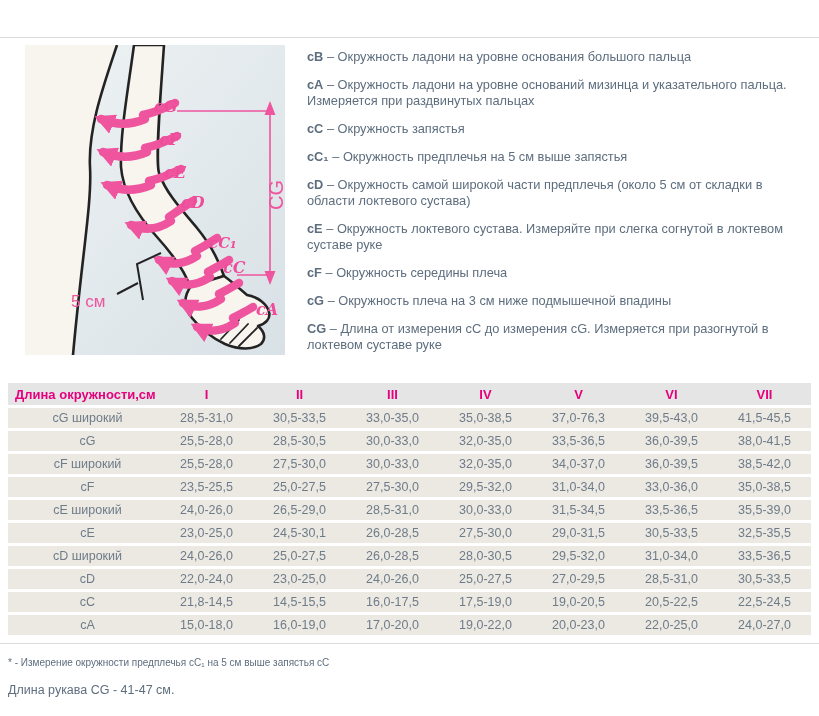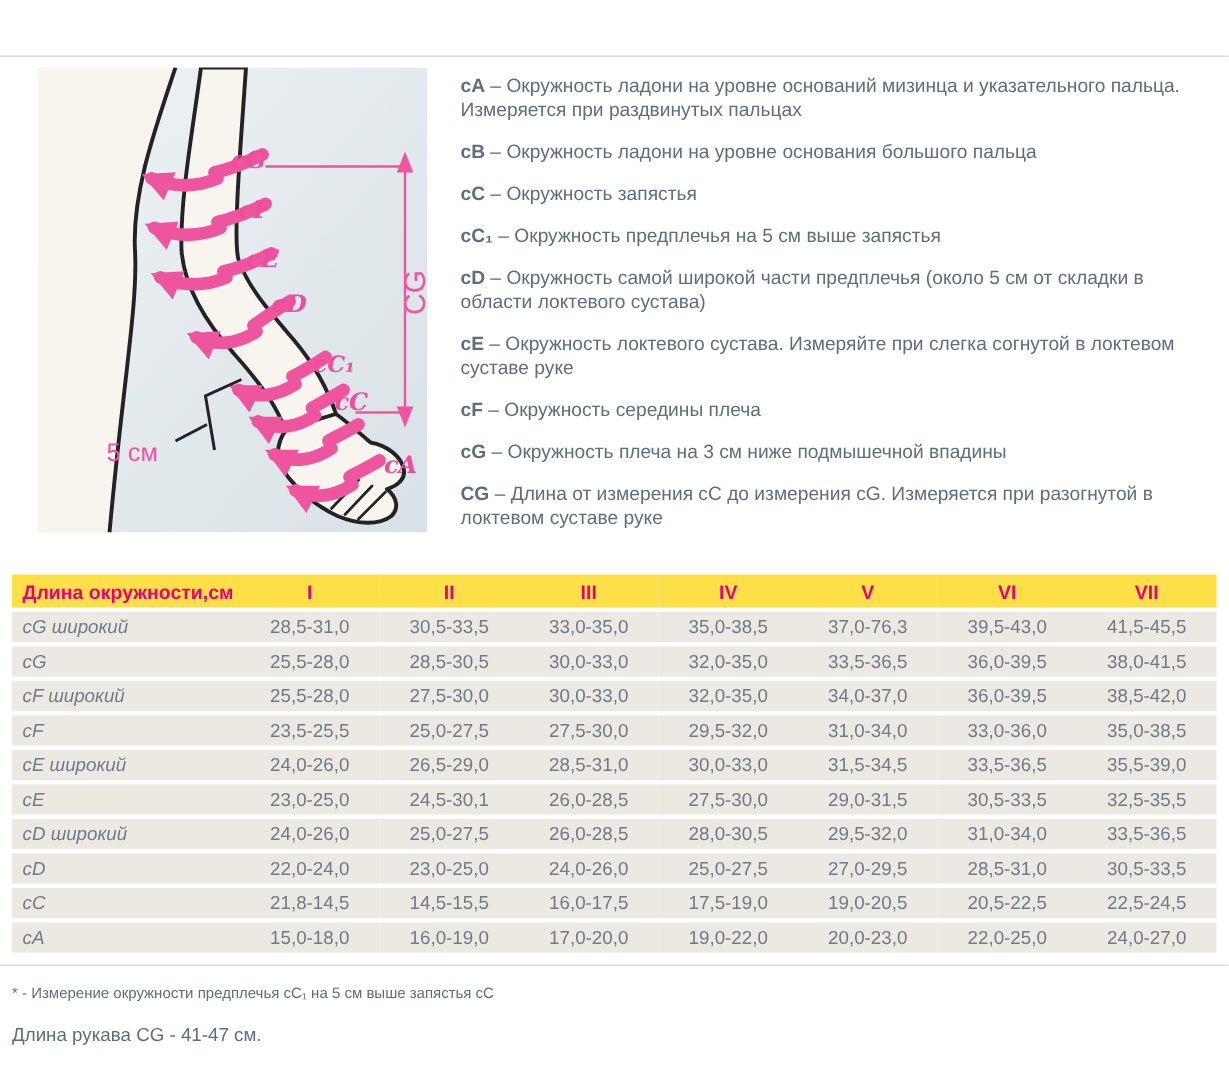--- a/index.html
+++ b/index.html
@@ -33,37 +33,37 @@
   table.size-table {
     margin: 15px 8px 0 8px;
     width: 803px;
     border-collapse: separate;
     border-spacing: 0 3px;
     table-layout: fixed;
     font-size: 12.5px;
   }
   col.first-col { width: 152px; }
   table.size-table th {
-    background: #fde047;
+    background: #e5e5e5;
     color: #e6007e;
     font-weight: bold;
     font-size: 13px;
     height: 22px;
     text-align: center;
     padding: 2px 0;
   }
   table.size-table th.first { text-align: left; padding-left: 7px; }
   table.size-table td {
     background: #ece8e2;
     color: #6e7c8a;
     text-align: center;
     padding: 3px 0;
     height: 20px;
   }
-  table.size-table td.first { text-align: left; padding-left: 7px; font-style: italic; }
+  table.size-table td.first { text-align: center; padding-left: 7px; }
 
   .bottom-divider { margin-top: 5px; }
   .footnote { margin: 13px 0 0 8px; font-size: 10px; }
   .sleeve-note { margin: 15px 0 0 8px; font-size: 12.5px; }
 
   .arrow-label {
     font-family: "DejaVu Serif", serif;
     font-style: italic;
     font-weight: bold;
     fill: #ee4d9b;
@@ -138,22 +138,22 @@
         <text class="arrow-label" x="134" y="100" font-size="16">cF</text>
         <text class="arrow-label" x="139" y="133" font-size="16">cE</text>
         <text class="arrow-label" x="156" y="163" font-size="16">cD</text>
         <text class="arrow-label" x="184" y="203" font-size="15">cC₁</text>
         <text class="arrow-label" x="198" y="228" font-size="16">cC</text>
         <text class="arrow-label" x="231" y="270" font-size="16">cA</text>
       </svg>
     </div>
 
     <div class="descriptions" id="descriptions">
+        <p class="desc"><b>cB</b> – Окружность ладони на уровне основания большого пальца</p>
         <p class="desc"><b>cA</b> – Окружность ладони на уровне оснований мизинца и указательного пальца. Измеряется при раздвинутых пальцах</p>
-        <p class="desc"><b>cB</b> – Окружность ладони на уровне основания большого пальца</p>
         <p class="desc"><b>cC</b> – Окружность запястья</p>
         <p class="desc"><b>cC₁</b> – Окружность предплечья на 5 см выше запястья</p>
         <p class="desc"><b>cD</b> – Окружность самой широкой части предплечья (около 5 см от складки в области локтевого сустава)</p>
         <p class="desc"><b>cE</b> – Окружность локтевого сустава. Измеряйте при слегка согнутой в локтевом суставе руке</p>
         <p class="desc"><b>cF</b> – Окружность середины плеча</p>
         <p class="desc"><b>cG</b> – Окружность плеча на 3 см ниже подмышечной впадины</p>
         <p class="desc"><b>CG</b> – Длина от измерения cC до измерения cG. Измеряется при разогнутой в локтевом суставе руке</p>
       </div>
   </div>
 

